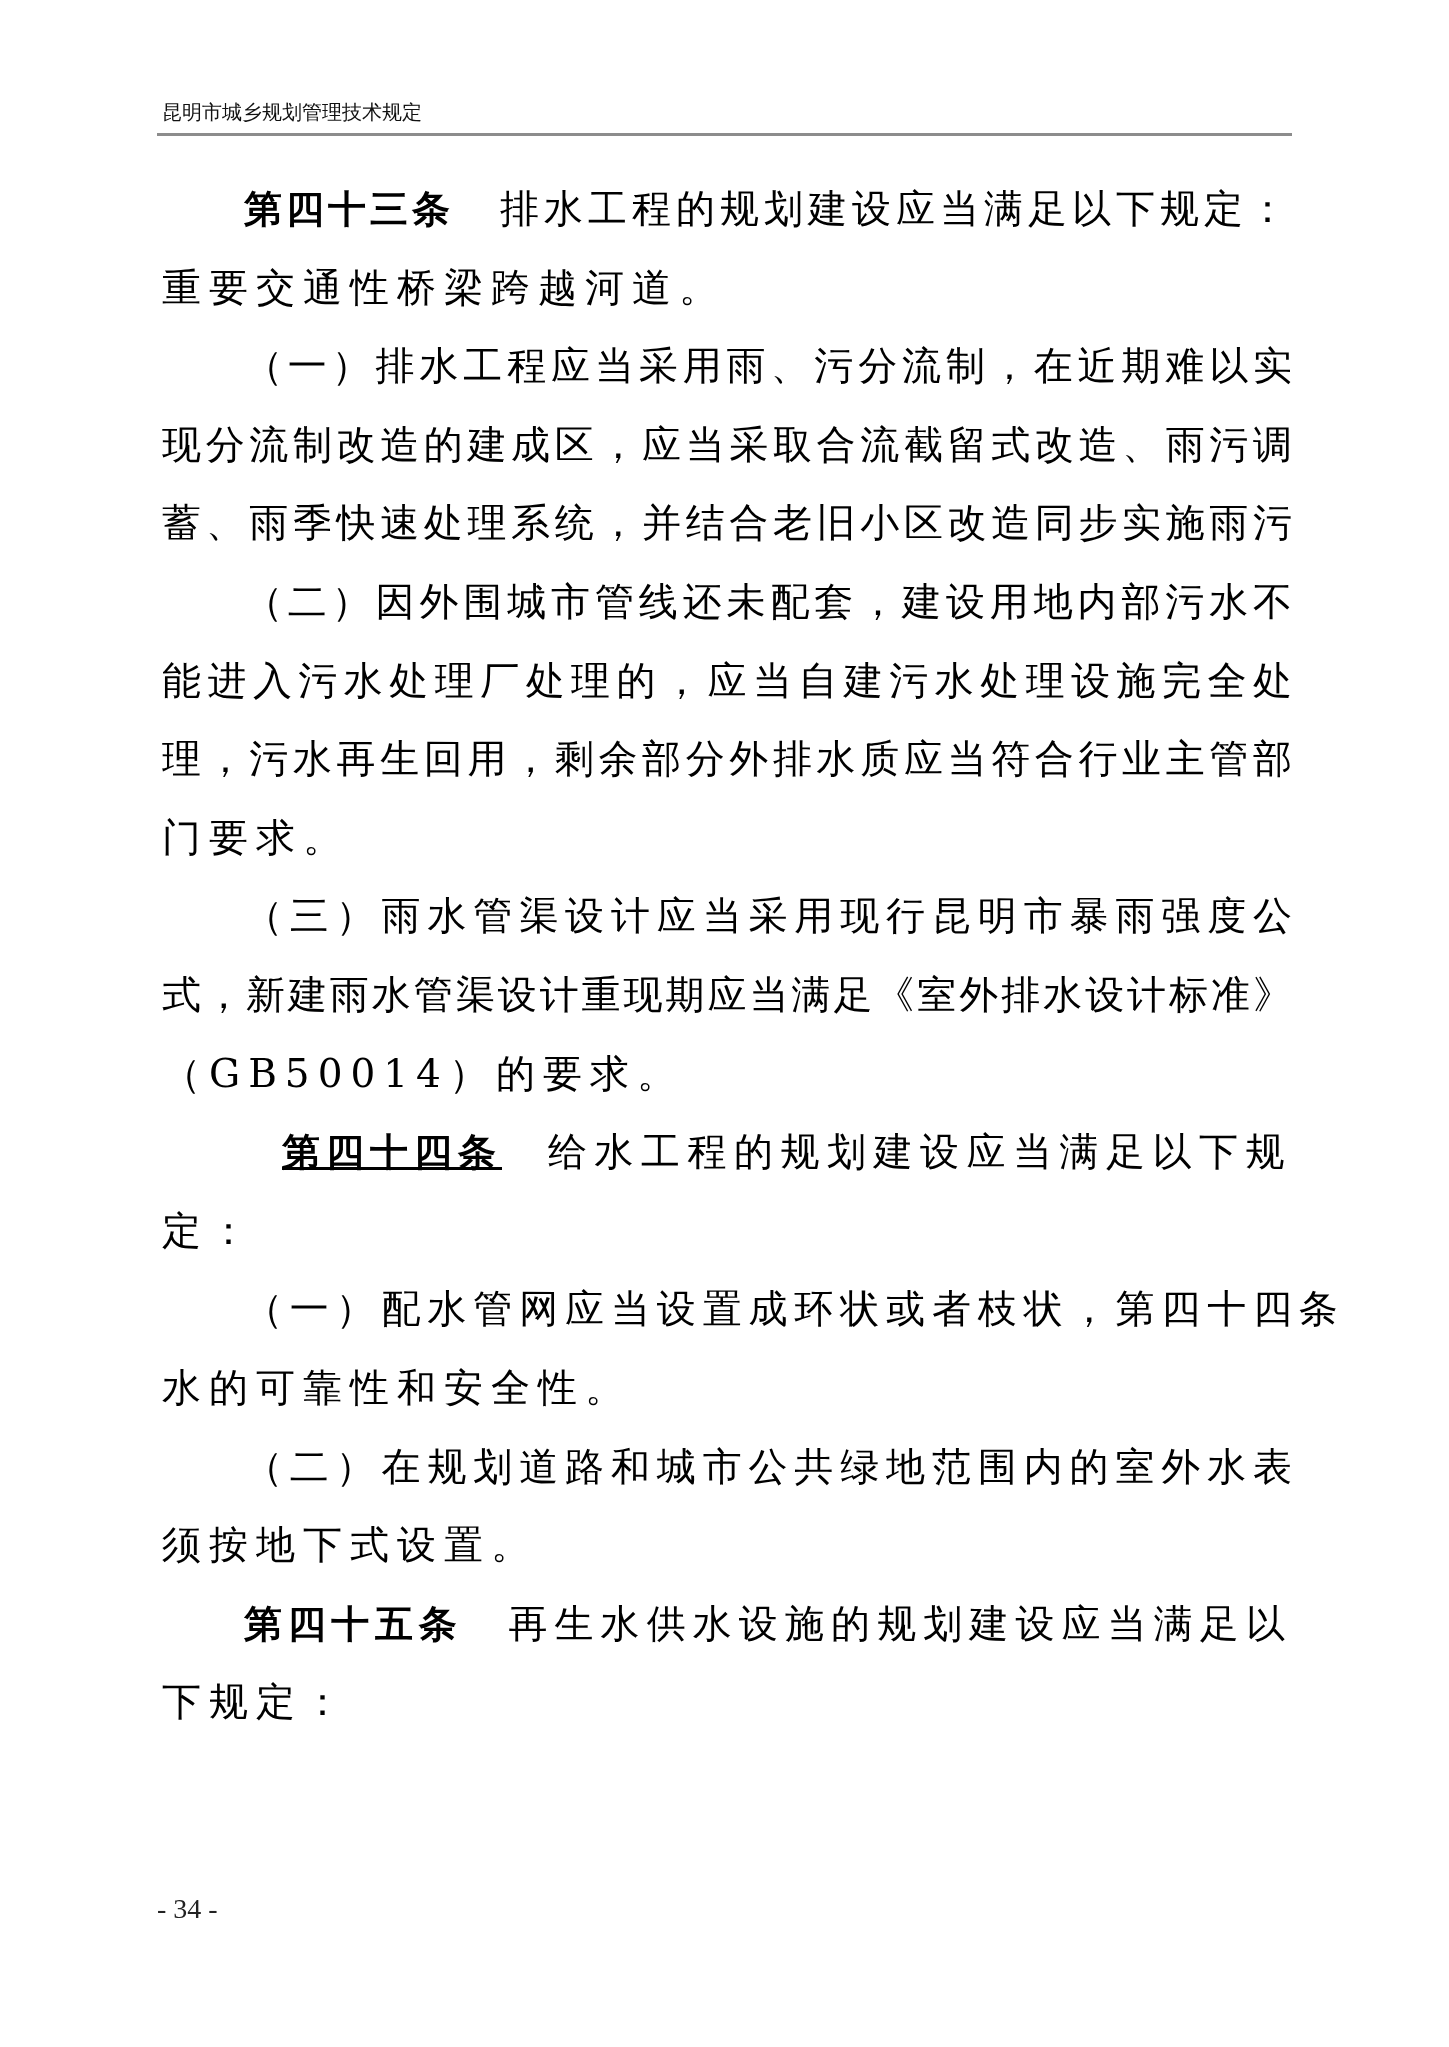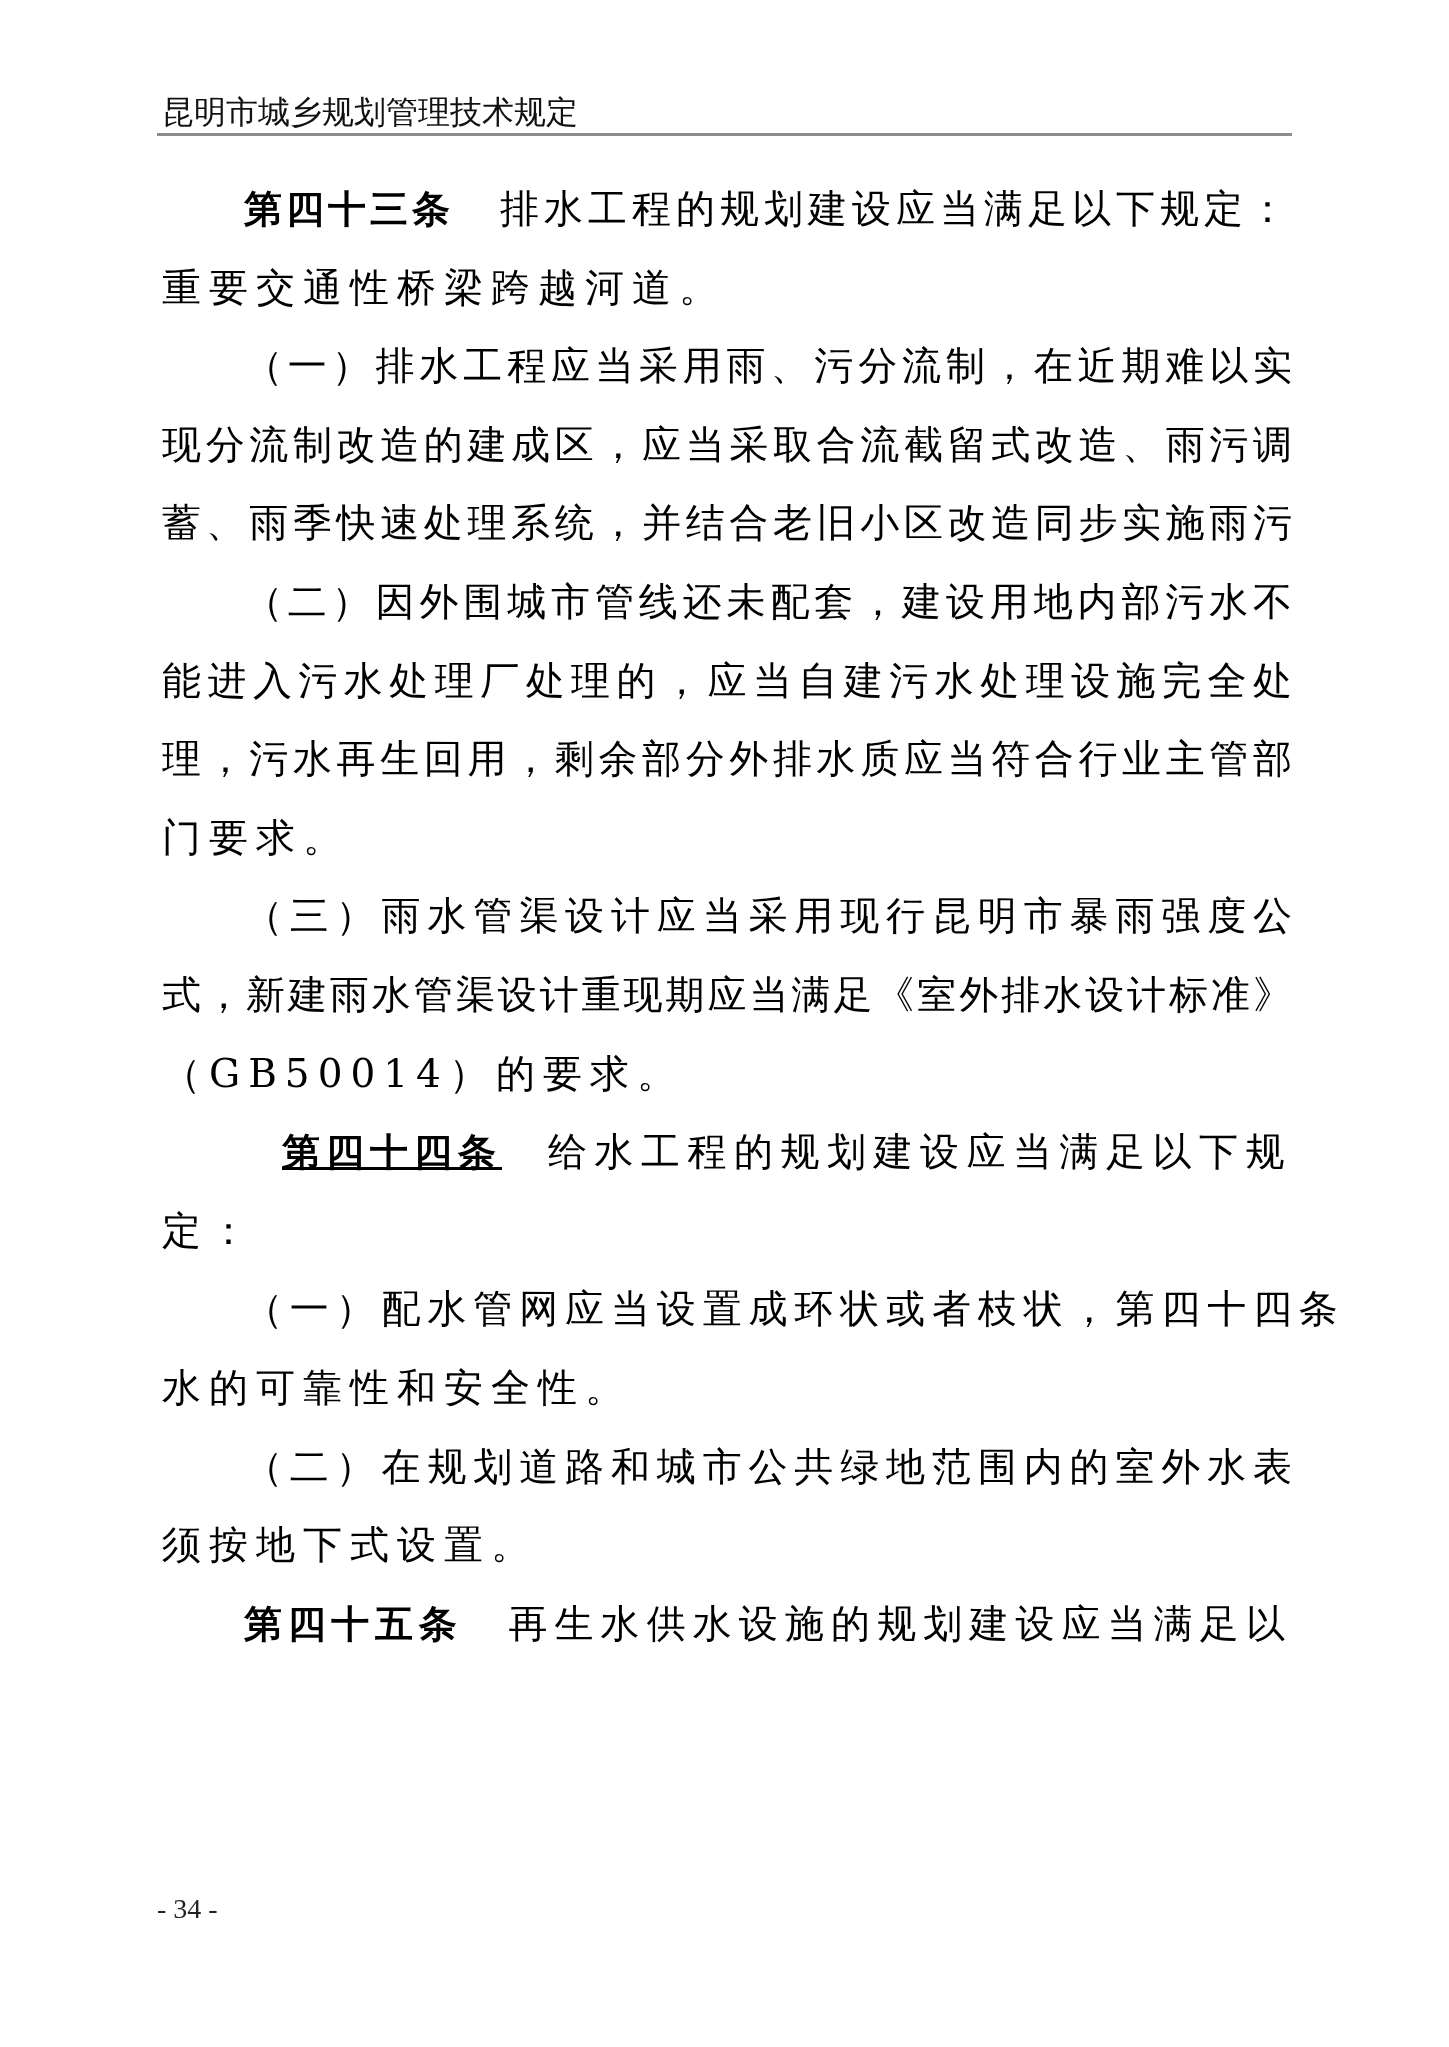--- a/index.html
+++ b/index.html
@@ -1,19 +1,19 @@
 <!DOCTYPE html>
 <html><head>
 <meta charset="utf-8">
 <style>
   html, body { margin: 0; padding: 0; background: #ffffff; }
   body { width: 1449px; height: 2047px; position: relative; overflow: hidden;
          font-family: "DejaVu Serif", "Liberation Serif", serif; color: #000; }
   .page { position: absolute; left: 0; top: 0; width: 1449px; height: 2047px; background: #fff; }
-  .running-header { position: absolute; left: 162px; top: 96px; font-size: 32px; line-height: 32px;
+  .running-header { position: absolute; left: 162px; top: 96px; font-size: 20px; line-height: 32px;
                     color: #111; letter-spacing: 0px; white-space: nowrap; }
   .header-rule { position: absolute; left: 157px; top: 133px; width: 1135px; height: 3px; background: #8c8c8c; }
   .body-text { position: absolute; left: 162px; top: 170px; width: 1130px; }
   .line { height: 78.6px; line-height: 78.6px; font-size: 39px; white-space: nowrap; overflow: visible;
           text-align: justify; text-align-last: justify; }
   .line.short { text-align: left; text-align-last: left; letter-spacing: 8px; }
   .line.indent { padding-left: 82px; }
   .line.indent-bold2 { padding-left: 120px; text-decoration: underline; }
   .heading { font-family: "DejaVu Sans", "Liberation Sans", sans-serif; font-weight: bold; font-size: 38px;
              margin-right: 46px; letter-spacing: 0; }
@@ -49,16 +49,17 @@
     <div class="line indent-bold2"><span class="heading">第四十四条</span><span style="letter-spacing: 7.5px; display: inline-block;">给水工程的规划建设应当满足以下规</span></div>
     <div class="line short">定：</div>
 
     <div class="line indent" style="letter-spacing: 6.86364px; display: inline-block;">（一）配水管网应当设置成环状或者枝状，第四十四条</div>
     <div class="line short">水的可靠性和安全性。</div>
 
     <div class="line indent" style="letter-spacing: 6.86364px; display: inline-block;">（二）在规划道路和城市公共绿地范围内的室外水表</div>
     <div class="line short">须按地下式设置。</div>
 
     <div class="line indent"><span class="heading">第四十五条</span><span style="letter-spacing: 7.09473px; display: inline-block;">再生水供水设施的规划建设应当满足以</span></div>
+    <div class="line short">下规定：</div>
   </div>
 
   <div class="page-number">- 34 -</div>
 </div>
 
 </body></html>

